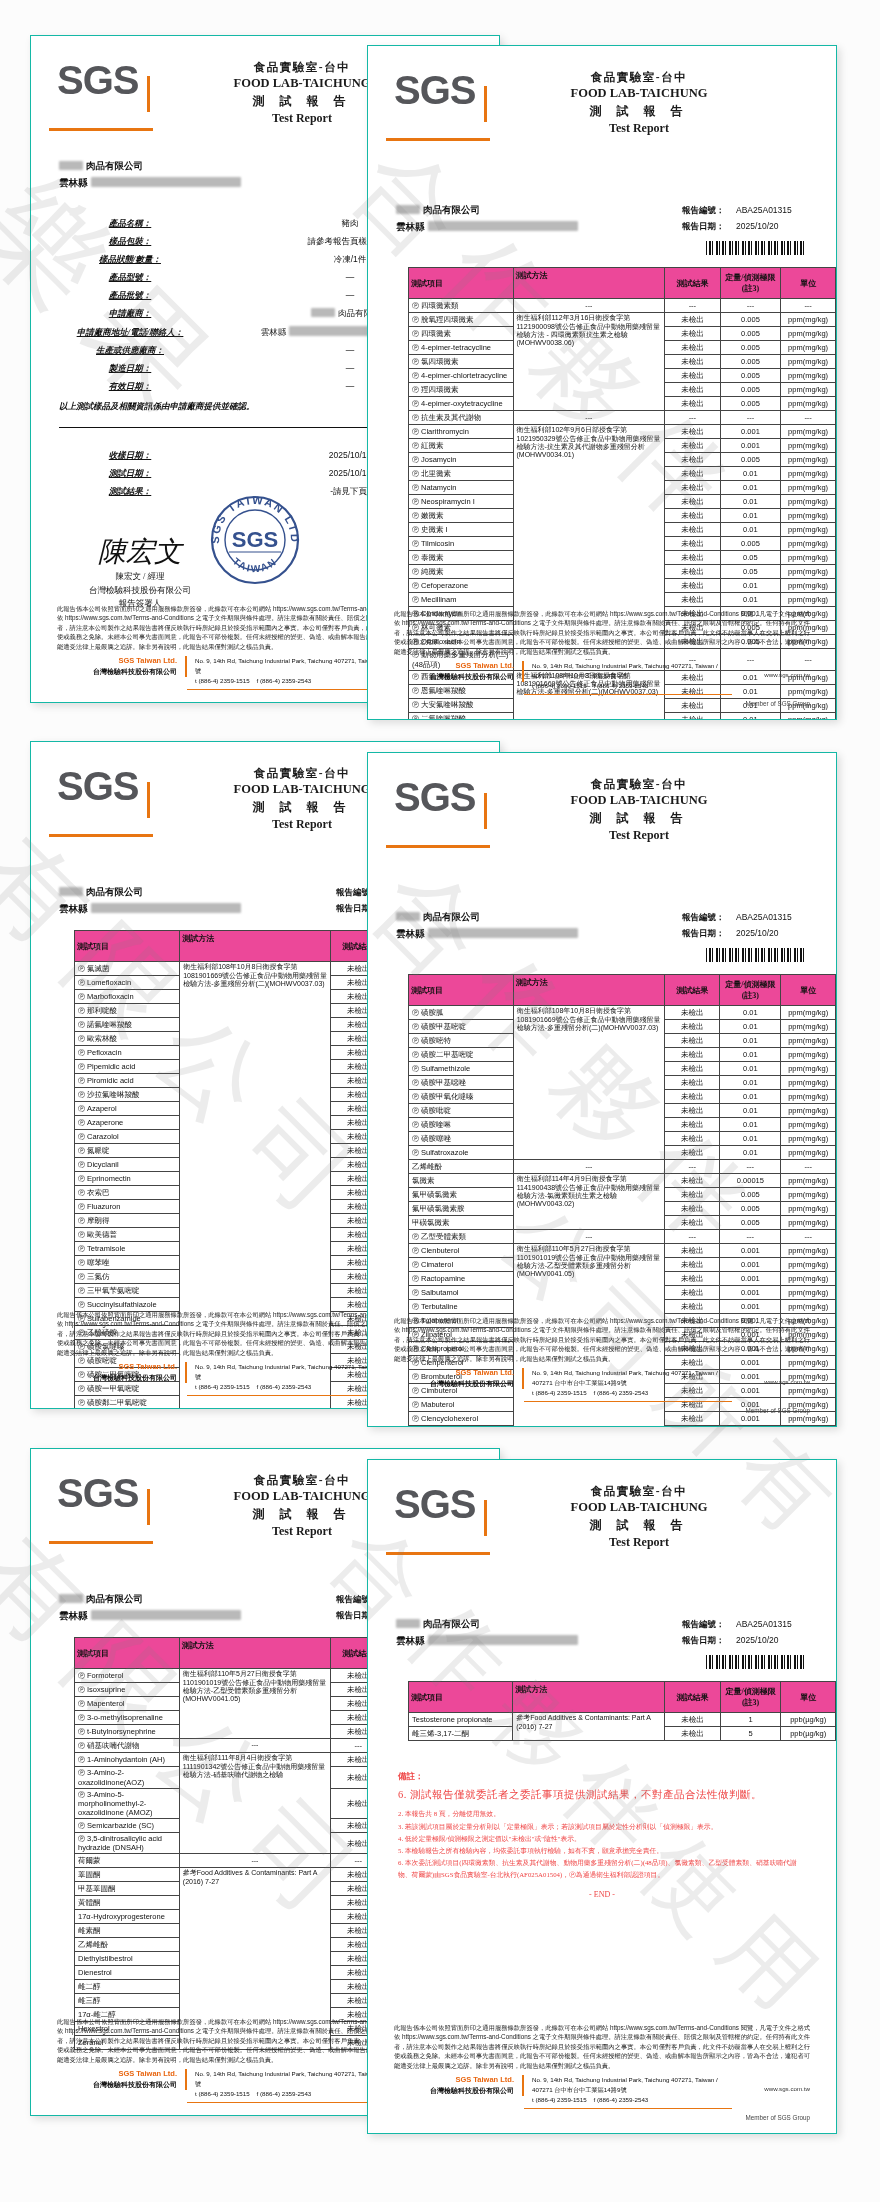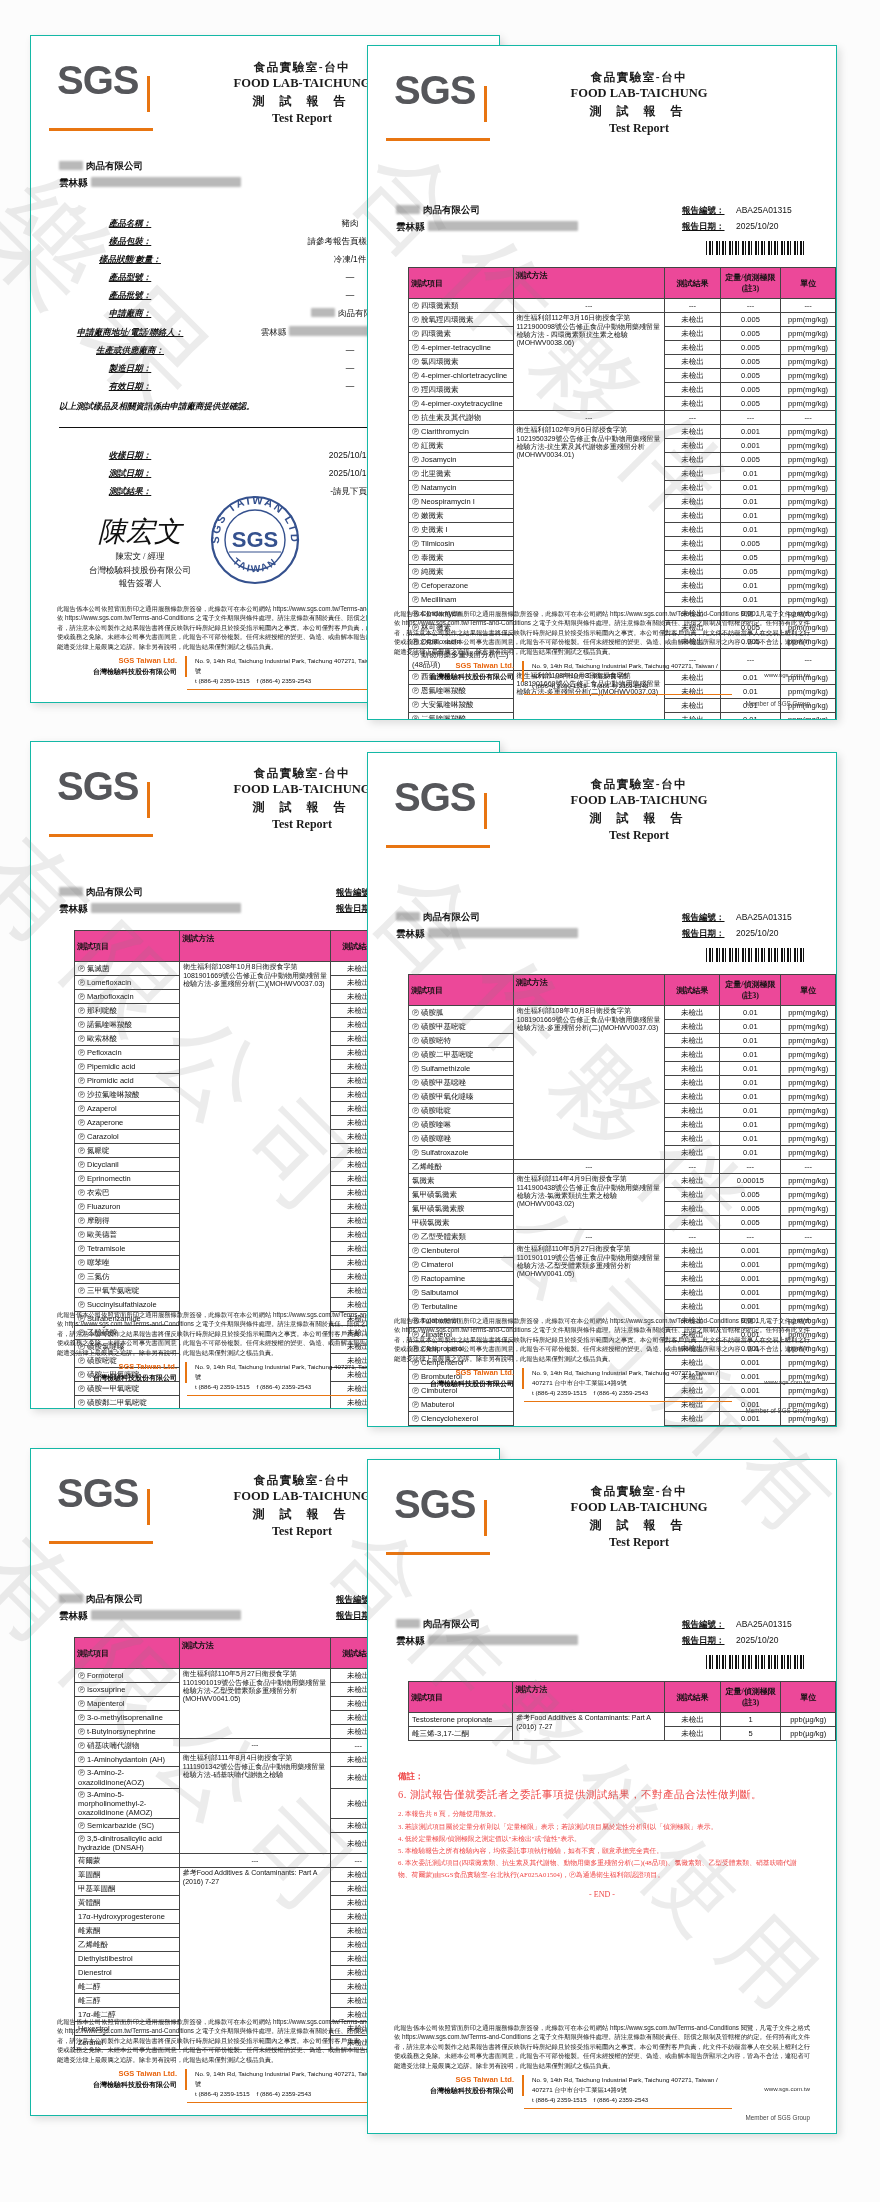--- a/index.html
+++ b/index.html
@@ -29,21 +29,21 @@
   .h-rep-en{font-size:12px;font-weight:bold;margin-top:1px;}
 
   .company-row{display:flex;justify-content:space-between;padding:0 30px 0 28px;margin-top:66px;position:relative;}
   #p1 .company-row{margin-top:32px;}
   .page.left .company-row{margin-top:52px;}
   .company{font-family:"Liberation Serif",serif;font-weight:bold;font-size:9.5px;line-height:1.8;}
   .redact{display:inline-block;height:9px;background:#b9b9b9;filter:blur(1.2px);vertical-align:-1px;border-radius:1px;}
   .w24{width:24px;margin-right:3px;}
   .w150{width:150px;height:10px;margin-left:3px;}
   .meta{font-size:8.5px;line-height:1.9;}
-  .m-lab{font-family:"Liberation Serif",serif;font-weight:bold;display:inline-block;min-width:54px;text-decoration:underline;}
+  .m-lab{font-family:"Liberation Serif",serif;font-weight:bold;display:inline-block;min-width:54px;}
   .barcode{margin-top:7px;margin-left:24px;width:100px;height:14px;
            background:repeating-linear-gradient(90deg,#111 0 1px,#fff 1px 3px,#111 3px 5px,#fff 5px 6px,#111 6px 7px,#fff 7px 10px,#111 10px 12px,#fff 12px 13px);}
   .meta-left{position:absolute;left:305px;top:0;width:150px;}
 
   table.rt{border-collapse:collapse;margin:12px 0 0 40px;font-size:7.5px;color:#111;}
   .page.left table.rt{margin-left:43px;}
   table.rt th{font-family:"Liberation Serif",serif;font-weight:bold;font-size:8px;
               border:1px solid #444;padding:2px 2px;height:26px;background:#ec4899;}
   table.rt td{border:1px solid #444;padding:1px 3px;height:11px;line-height:1.2;}
   .ci{width:99px;text-align:left;}
@@ -65,21 +65,21 @@
   .f-web{width:78px;text-align:right;font-size:6.2px;color:#333;padding-top:10px;}
   .member{text-align:right;font-size:6.3px;color:#444;margin-top:5px;}
 
   .fields{margin:26px 0 0 28px;font-size:9px;text-align:center;}
   .frow{display:flex;margin-bottom:6px;align-items:baseline;}
   .flab{width:142px;font-family:"Liberation Serif",serif;font-weight:bold;font-style:italic;
         text-decoration:underline;font-size:8.5px;flex-shrink:0;}
   .fval{flex:1;font-size:8.5px;}
   .confirm{margin:8px 0 22px 28px;font-family:"Liberation Serif",serif;font-weight:bold;font-style:italic;
            font-size:8.5px;border-bottom:1.5px solid #111;width:330px;padding-bottom:14px;}
-  .sig{position:absolute;left:42px;top:482px;width:134px;text-align:center;}
+  .sig{position:absolute;left:42px;top:502px;width:134px;text-align:center;}
   .script{font-family:"Liberation Serif",serif;font-style:italic;font-size:28px;line-height:1;}
   .sig-small{font-family:"Liberation Serif",serif;font-size:8.5px;line-height:1.6;margin-top:4px;}
   .stamp{position:absolute;left:178px;top:458px;}
 
   .notes{margin:30px 30px 0 30px;font-family:"Liberation Serif",serif;color:#ef4444;}
   .note-hd{font-size:8.5px;font-weight:bold;}
   .note-big{font-size:10.5px;margin:5px 0 6px 0;letter-spacing:0.5px;}
   .note-sm{font-size:6.8px;line-height:1.8;}
   .end{text-align:center;font-size:8px;margin-top:8px;}
 

